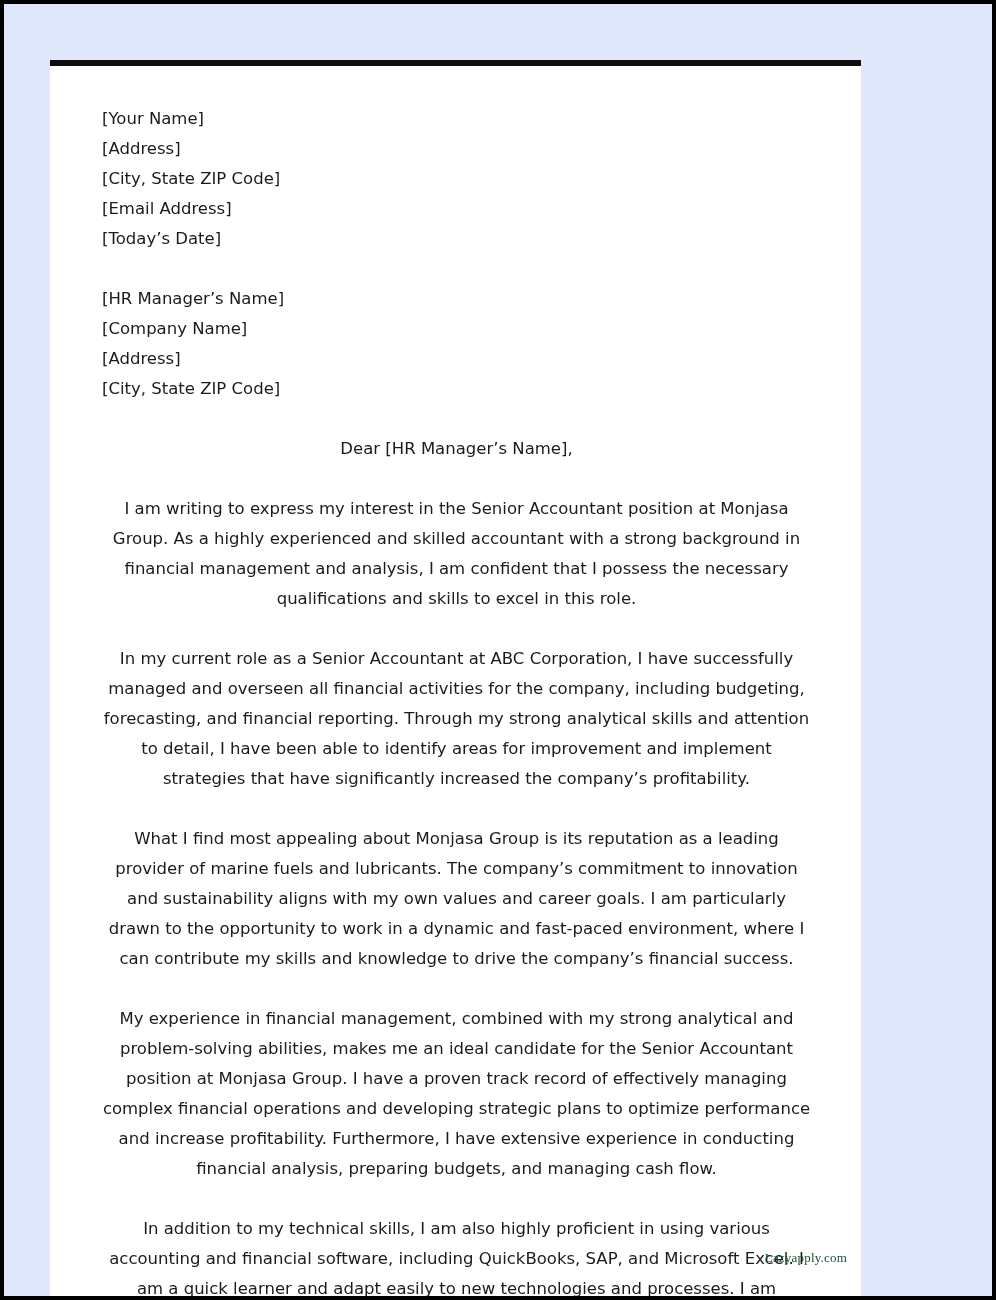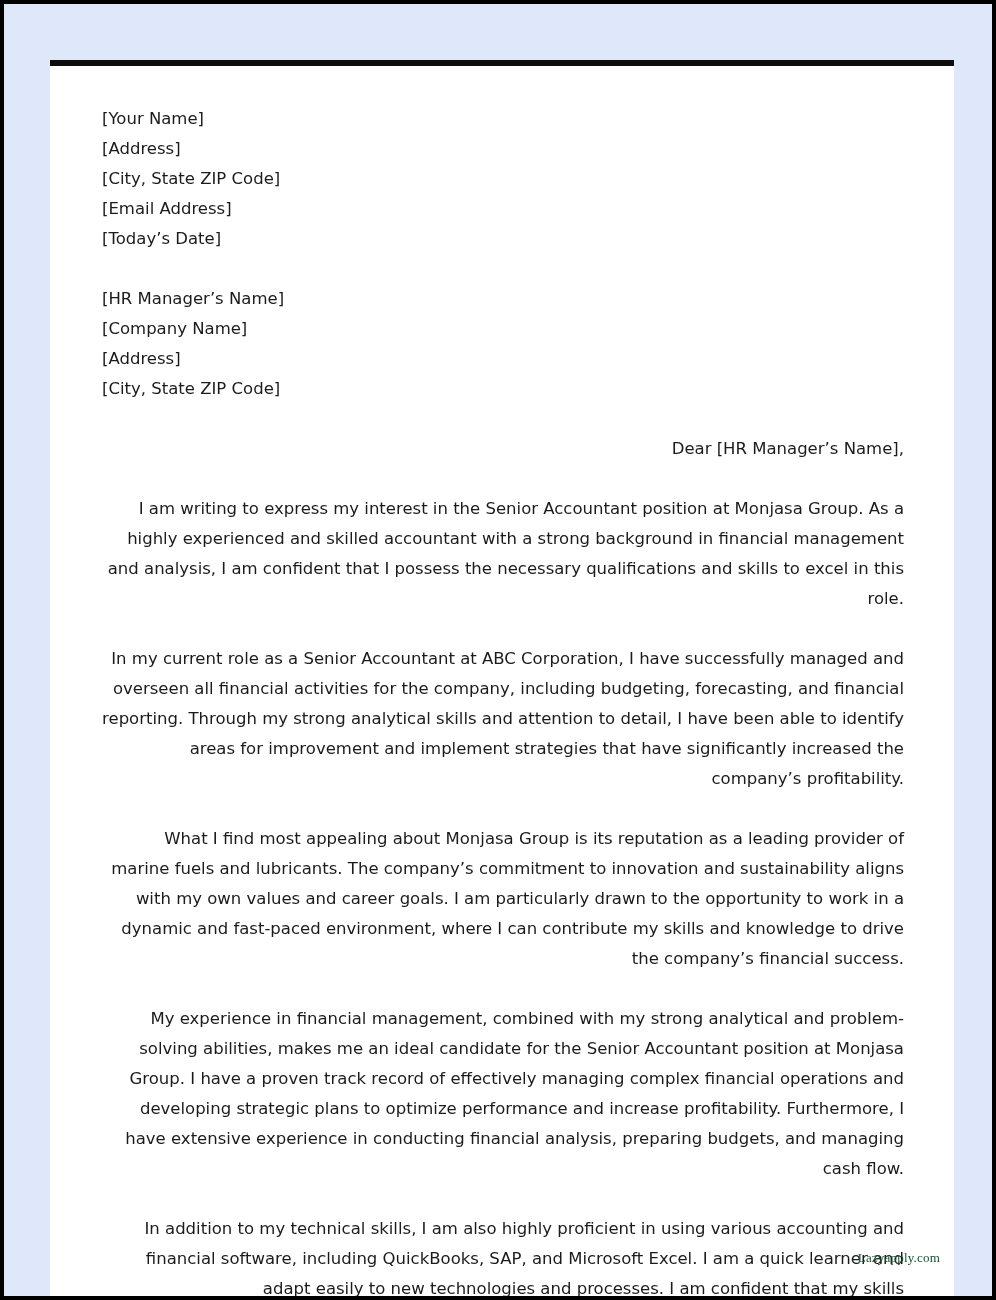--- a/index.html
+++ b/index.html
@@ -42,21 +42,21 @@
     -webkit-text-stroke: 1px #5b6475;
     text-shadow:
       -1px 0 #6b7488, 1px 0 #6b7488,
       0 -1px #6b7488, 0 1px #6b7488;
     white-space: nowrap;
   }
   .sheet {
     position: absolute;
     left: 46px;
     top: 56px;
-    width: 904px;
+    width: 811px;
     bottom: 0;
     background: #ffffff;
     border-top: 6px solid #0d0d0d;
     box-sizing: border-box;
     overflow: hidden;
   }
   .letter {
     padding: 38px 50px 0 52px;
     font-family: "DejaVu Sans", sans-serif;
     font-size: 16.5px;
@@ -65,21 +65,21 @@
   }
   .block {
     margin: 0 0 30px 0;
     white-space: pre-line;
   }
   .block.address {
     margin-bottom: 30px;
   }
   .para {
     margin: 0 0 30px 0;
-    text-align: right;
+    text-align: center;
   }
   .watermark {
     position: absolute;
     right: 14px;
     bottom: 30px;
     font-family: Liberation Serif, serif;
     font-size: 13px;
     color: #14532d;
     letter-spacing: 0.2px;
   }

